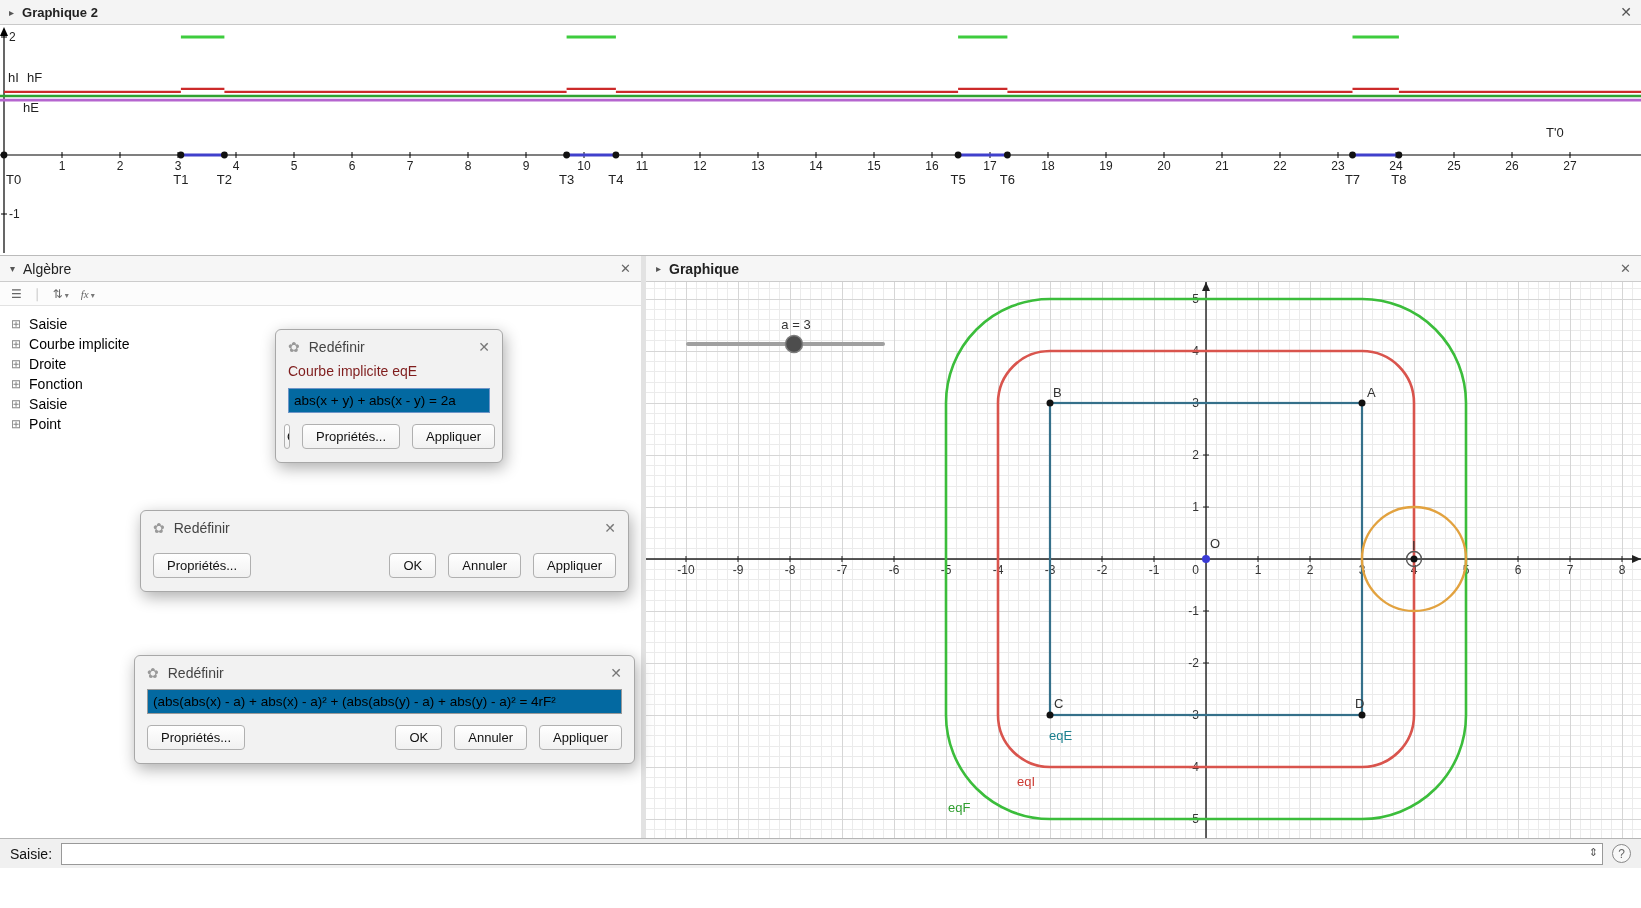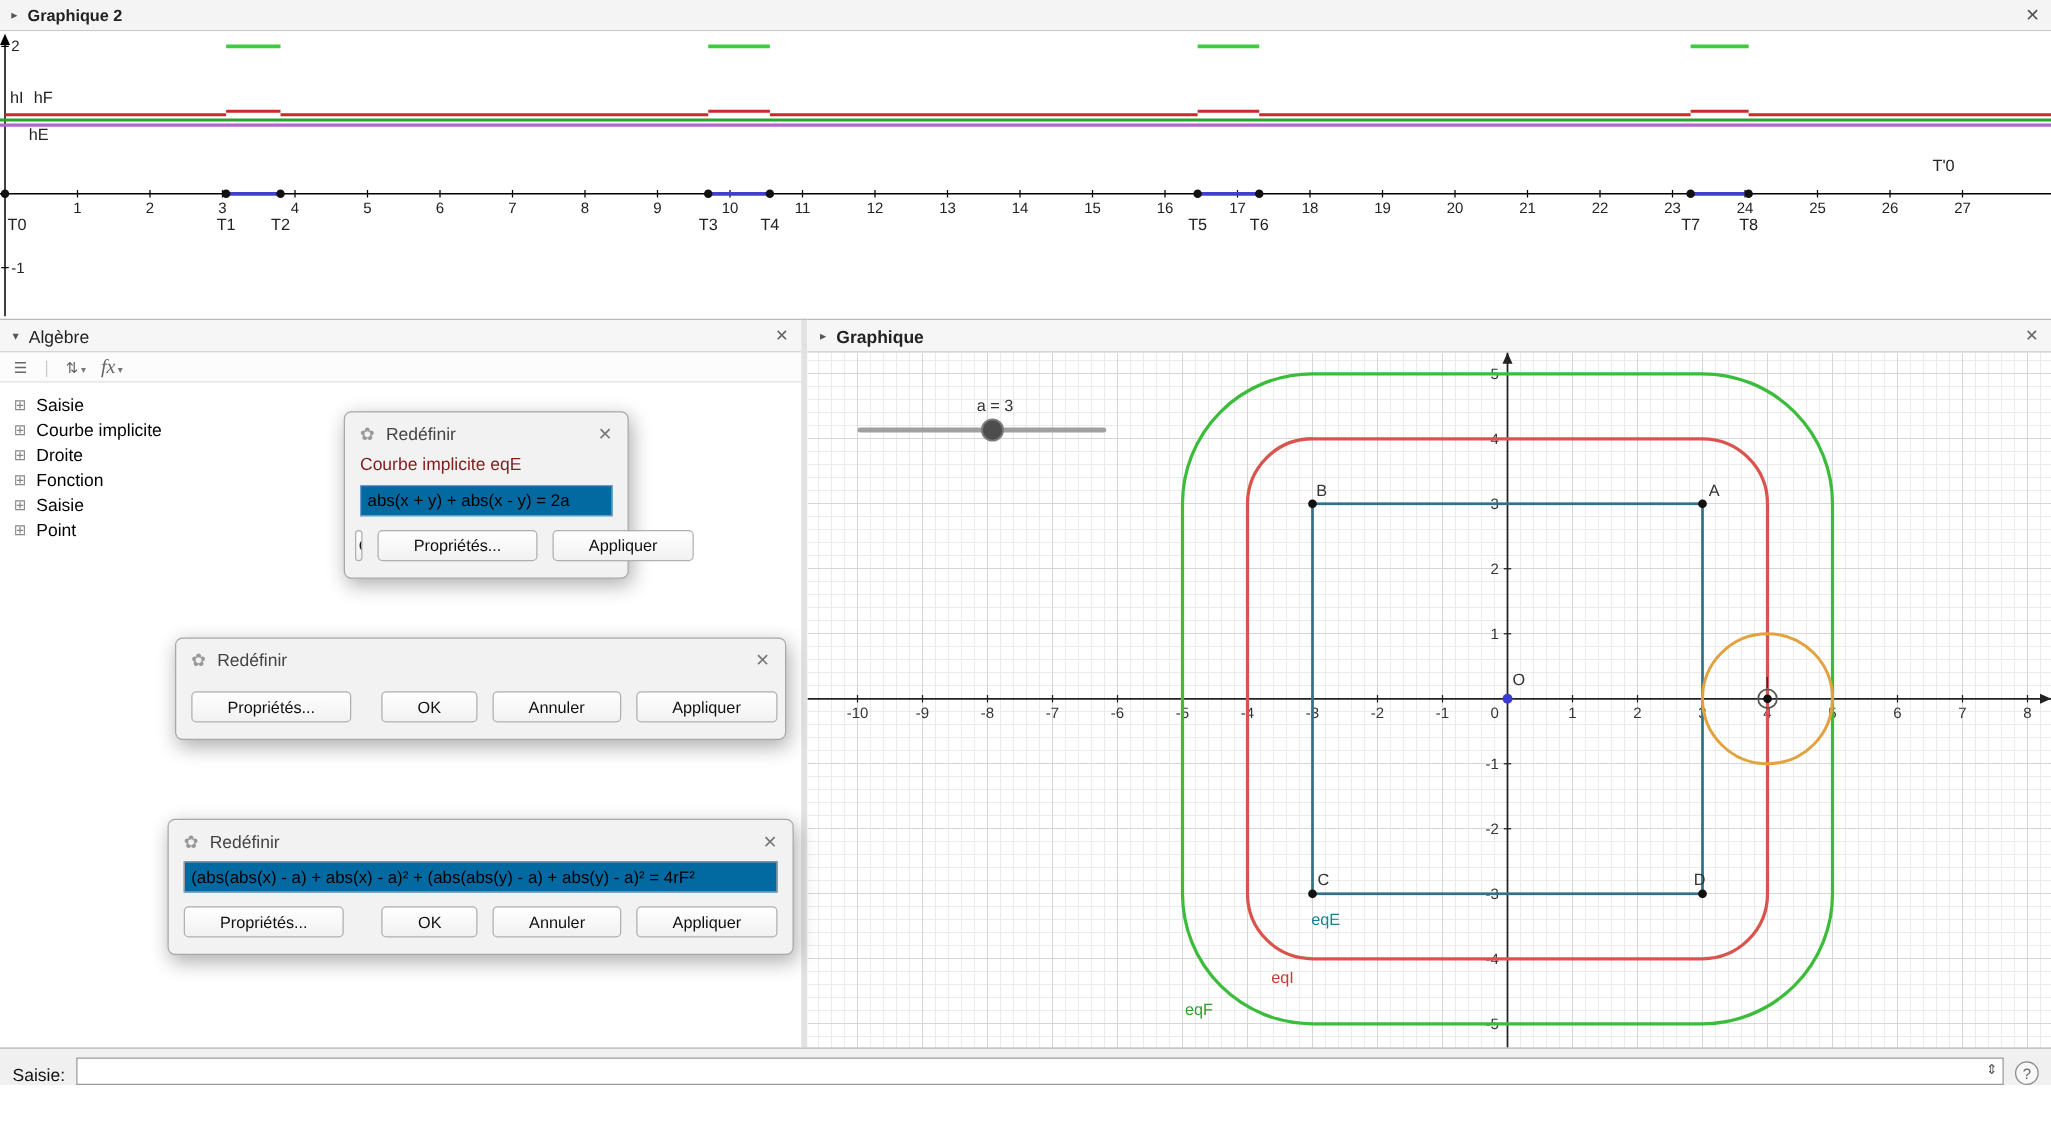--- a/index.html
+++ b/index.html
@@ -24,50 +24,50 @@
   .panel-header{height:26px;background:#f6f6f6;border-bottom:1px solid #ccc;display:flex;
     align-items:center;gap:8px;padding:0 10px;font-size:14px;color:#222;}
   #graph-panel .panel-header{font-weight:700;}
   .ph-close{margin-left:auto;color:#666;font-size:13px;font-weight:400;}
 
   #alg-toolbar{height:24px;background:#fcfcfc;border-bottom:1px solid #e2e2e2;display:flex;
     align-items:center;gap:4px;padding:0 7px;color:#666;font-size:12px;}
   .tool{padding:1px 4px;}
   .caret{font-size:8px;color:#777;margin-left:2px;}
   .vsep{color:#ccc;margin:0 2px;font-size:13px;}
-  .fx{font-style:italic;font-family:"Liberation Serif",serif;font-size:16px;}
+  .fx{font-style:italic;font-family:"Liberation Serif",serif;font-size:11px;}
 
   #alg-tree{list-style:none;margin:8px 0 0;padding:0;font-size:14px;color:#000;}
   #alg-tree li{display:flex;align-items:center;gap:8px;padding:1px 11px;height:20px;}
   .expand{color:#888;font-size:12px;}
 
   
   #input-bar{position:absolute;left:0;top:838px;width:1641px;height:30px;background:#f0f0f0;
-    border-top:1px solid #b5b5b5;display:flex;align-items:flex-end;gap:9px;padding:0 10px;font-size:14px;color:#111;}
+    border-top:1px solid #b5b5b5;display:flex;align-items:center;gap:9px;padding:0 10px;font-size:14px;color:#111;}
   #saisie-wrap{flex:1;position:relative;height:22px;}
   #saisie-input{width:100%;height:22px;border:1px solid #999;background:#fff;
     font:14px "Liberation Sans",sans-serif;padding:0 20px 0 6px;}
   #saisie-updown{position:absolute;right:5px;top:3px;font-size:11px;color:#555;}
   #help-btn{width:19px;height:19px;border:1px solid #888;border-radius:50%;display:flex;
     align-items:center;justify-content:center;font-size:12px;color:#666;background:#f8f8f8;}
 
   
   .dialog{position:absolute;background:#f2f2f2;border:1px solid #a8a8a8;border-radius:6px;
     box-shadow:2px 5px 16px rgba(0,0,0,.32);z-index:30;font-size:13px;color:#222;}
   .dlg-title{display:flex;align-items:center;gap:9px;padding:9px 12px 6px;color:#444;font-size:14px;}
   .dlg-logo{color:#999;font-size:14px;}
   .dlg-close{margin-left:auto;color:#777;font-size:14px;}
   .dlg-body{padding:2px 12px 0;}
   .dlg-subject{font-size:14px;color:#7f1d1d;margin-bottom:9px;}
   .dlg-input{width:100%;height:25px;border:1px solid #999;background:#0369a1;
     font:13.5px "Liberation Sans",sans-serif;padding:0 5px;}
   #dlg-eqE .dlg-input{border-color:#6f96c8;}
   .dlg-buttons{display:flex;align-items:center;gap:12px;padding:11px 12px 13px;}
   .btn{background:linear-gradient(#ffffff,#f1f1f1);border:1px solid #b0b0b0;border-radius:4px;
-    padding:4px 28px;font-size:13px;font-family:inherit;color:#111;}
+    padding:4px 13px;font-size:13px;font-family:inherit;color:#111;}
   .btn-clip{width:13px;padding:4px 2px;overflow:hidden;margin-left:-4px;white-space:nowrap;}
   .sp{flex:1;}
   #dlg-eqE{left:275px;top:329px;width:228px;}
   #dlg-eqI{left:140px;top:510px;width:489px;}
   #dlg-eqF{left:134px;top:655px;width:501px;}
 
   svg text{font-family:"Liberation Sans",sans-serif;}
   .tl-num{font-size:12px;fill:#222;}
   .tl-pt{font-size:13px;fill:#222;}
   .g-num{font-size:12px;fill:#333;}

